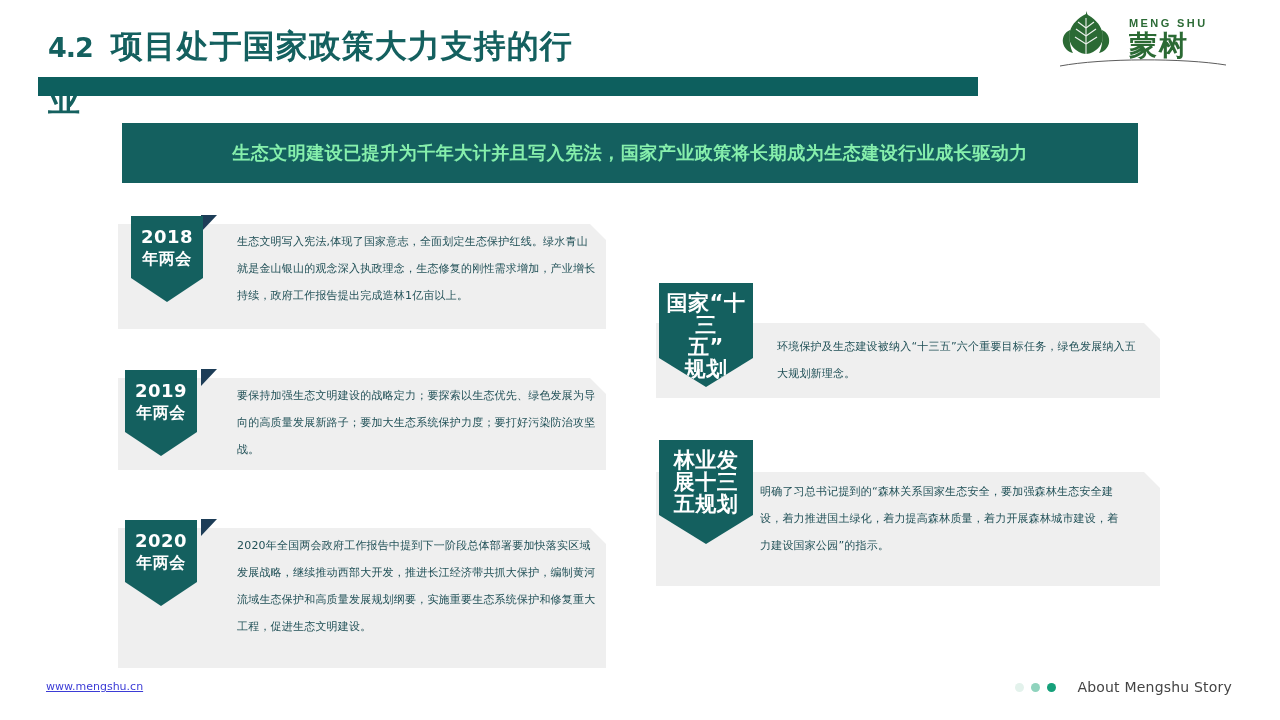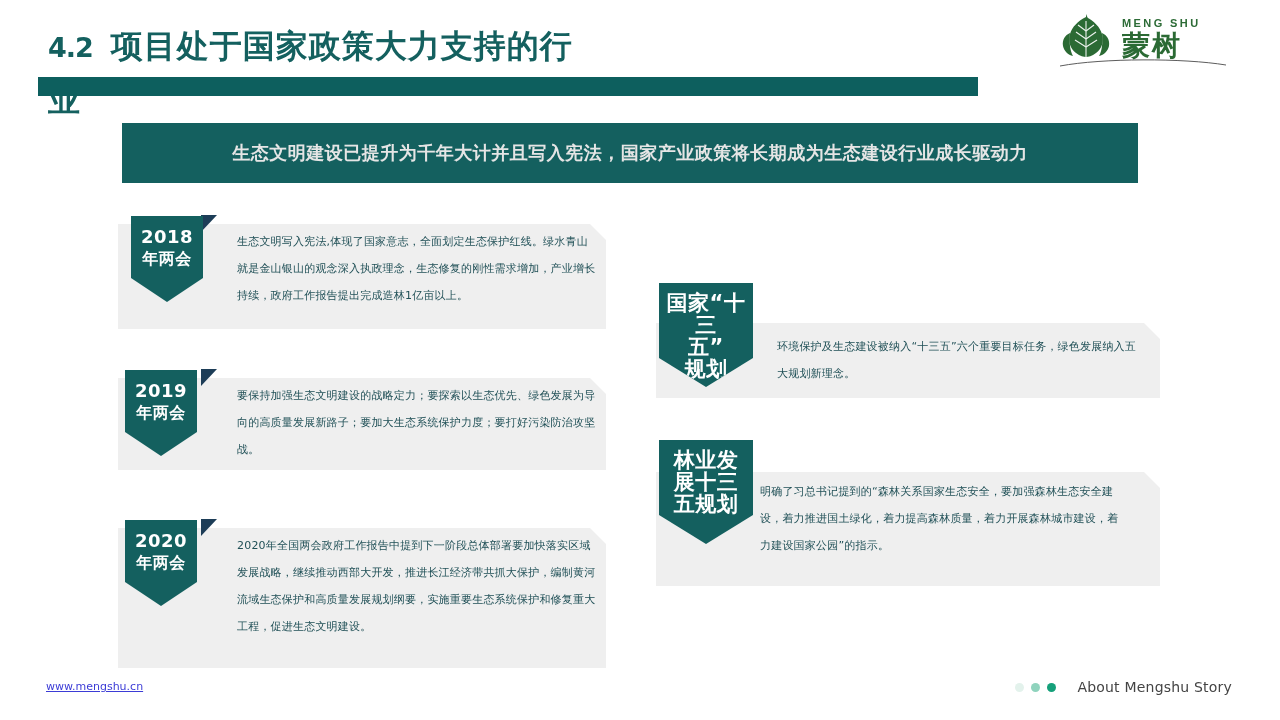--- a/index.html
+++ b/index.html
@@ -61,22 +61,21 @@
   }
 
   
   .logo {
     position: absolute;
     right: 52px;
     top: 8px;
     width: 170px;
     height: 62px;
     display: flex;
-    align-items: center;
-    gap: 8px;
+    gap: 15px;
   }
   .logo-mark { width: 56px; height: 56px; flex: 0 0 56px; }
   .logo-text { display: flex; flex-direction: column; justify-content: center; }
   .logo-en {
     font-size: 11px;
     letter-spacing: 2.4px;
     color: #2c6b36;
     font-weight: 600;
     line-height: 14px;
   }
@@ -97,21 +96,21 @@
     top: 123px;
     width: 1016px;
     height: 60px;
     background: #14605f;
     display: flex;
     align-items: center;
     justify-content: center;
   }
   .banner-text {
     font-family: "DejaVu Serif", "Liberation Serif", serif;
-    color: #e5e5e5;
+    color: #86efac;
     font-size: 18px;
     font-weight: 700;
     letter-spacing: 0.5px;
     text-align: center;
   }
 
   
   .card {
     position: absolute;
     display: block;

